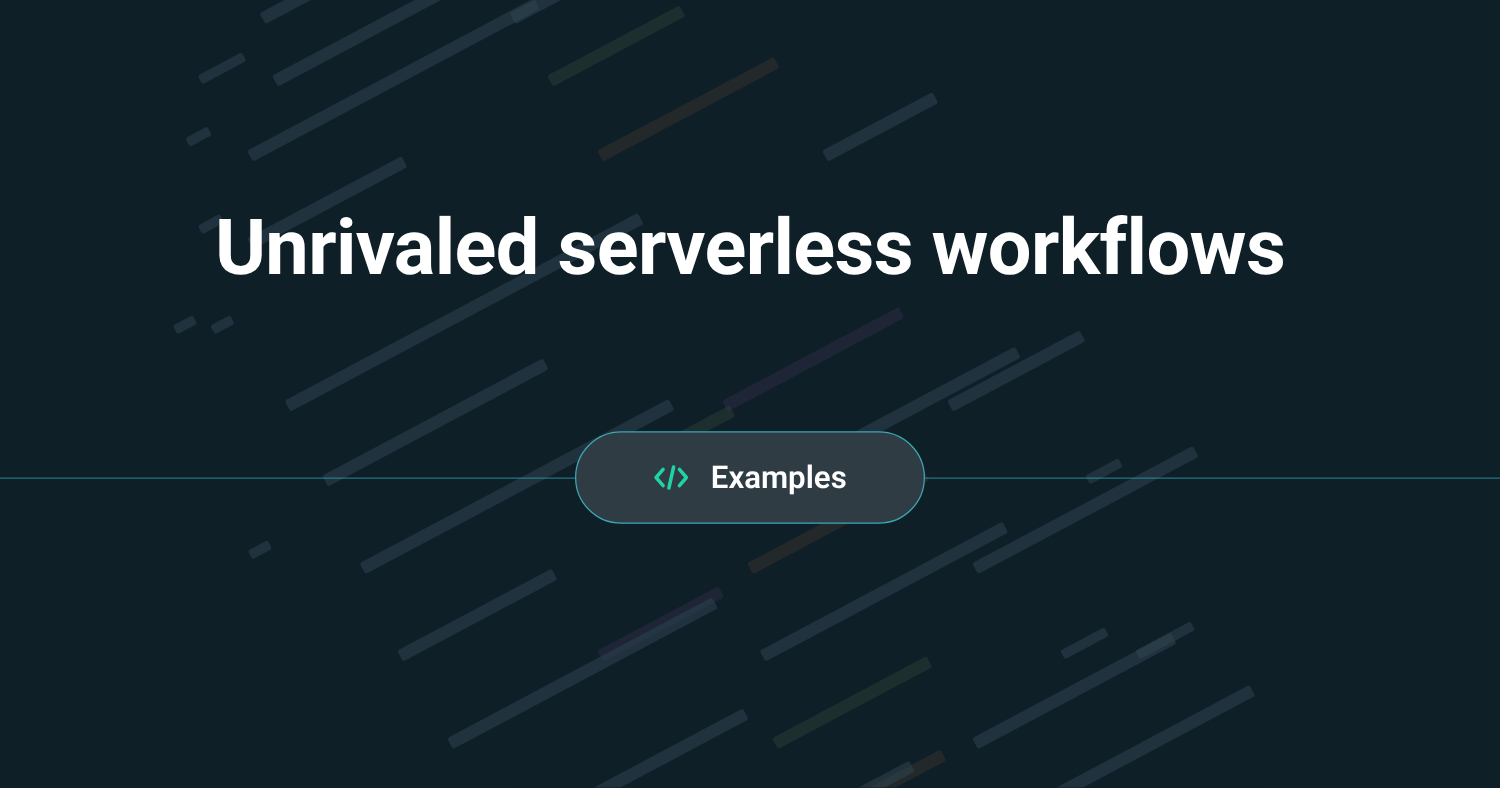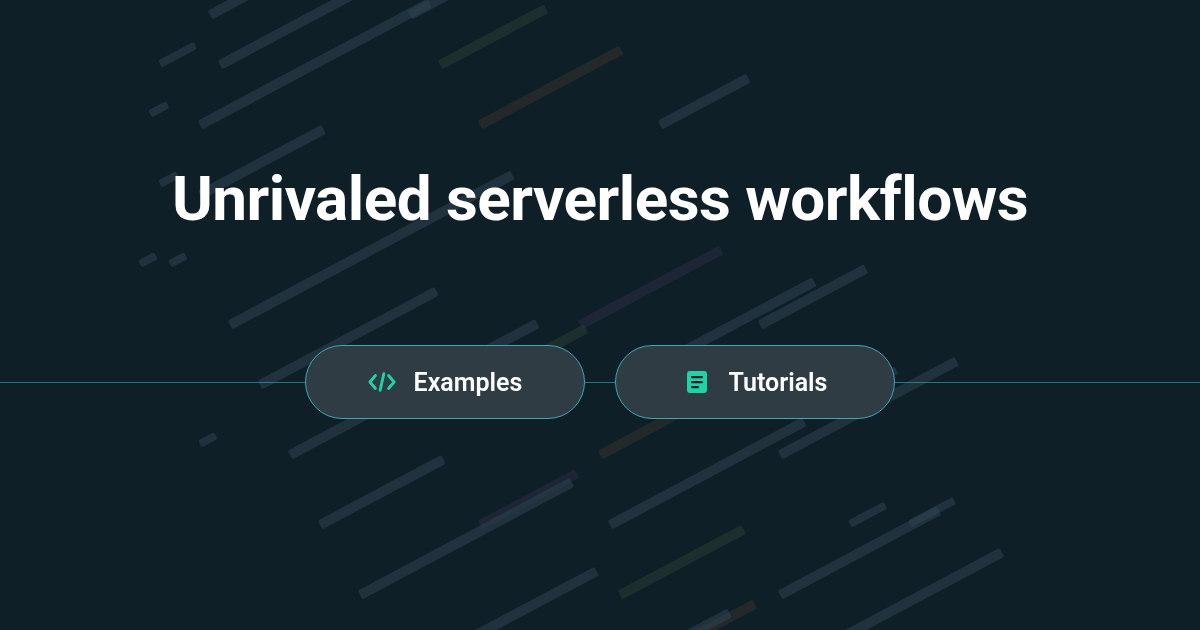--- a/index.html
+++ b/index.html
@@ -152,28 +152,17 @@
         <span class="icon">
           <svg width="30" height="24" viewBox="0 0 30 24" fill="none">
             <path d="M8 5 L2 12 L8 19" stroke="#1fd3a6" stroke-width="3" stroke-linecap="round" stroke-linejoin="round"></path>
             <path d="M22 5 L28 12 L22 19" stroke="#1fd3a6" stroke-width="3" stroke-linecap="round" stroke-linejoin="round"></path>
             <path d="M17 3 L13 21" stroke="#1fd3a6" stroke-width="3" stroke-linecap="round"></path>
           </svg>
         </span>
         <span class="pill-label">Examples</span>
       </div>
 
-      <div class="pill">
-        <span class="icon">
-          <svg width="24" height="26" viewBox="0 0 24 26" fill="none">
-            <rect x="2" y="2" width="20" height="22" rx="3" fill="#1fd3a6"></rect>
-            <rect x="6" y="7" width="12" height="2.2" rx="1" fill="#0e1f28"></rect>
-            <rect x="6" y="12" width="12" height="2.2" rx="1" fill="#0e1f28"></rect>
-            <rect x="6" y="17" width="8" height="2.2" rx="1" fill="#0e1f28"></rect>
-          </svg>
-        </span>
-        <span class="pill-label">Tutorials</span>
-      </div>
 
 
     </div>
   </div>
 </div>
 
 </body></html>

